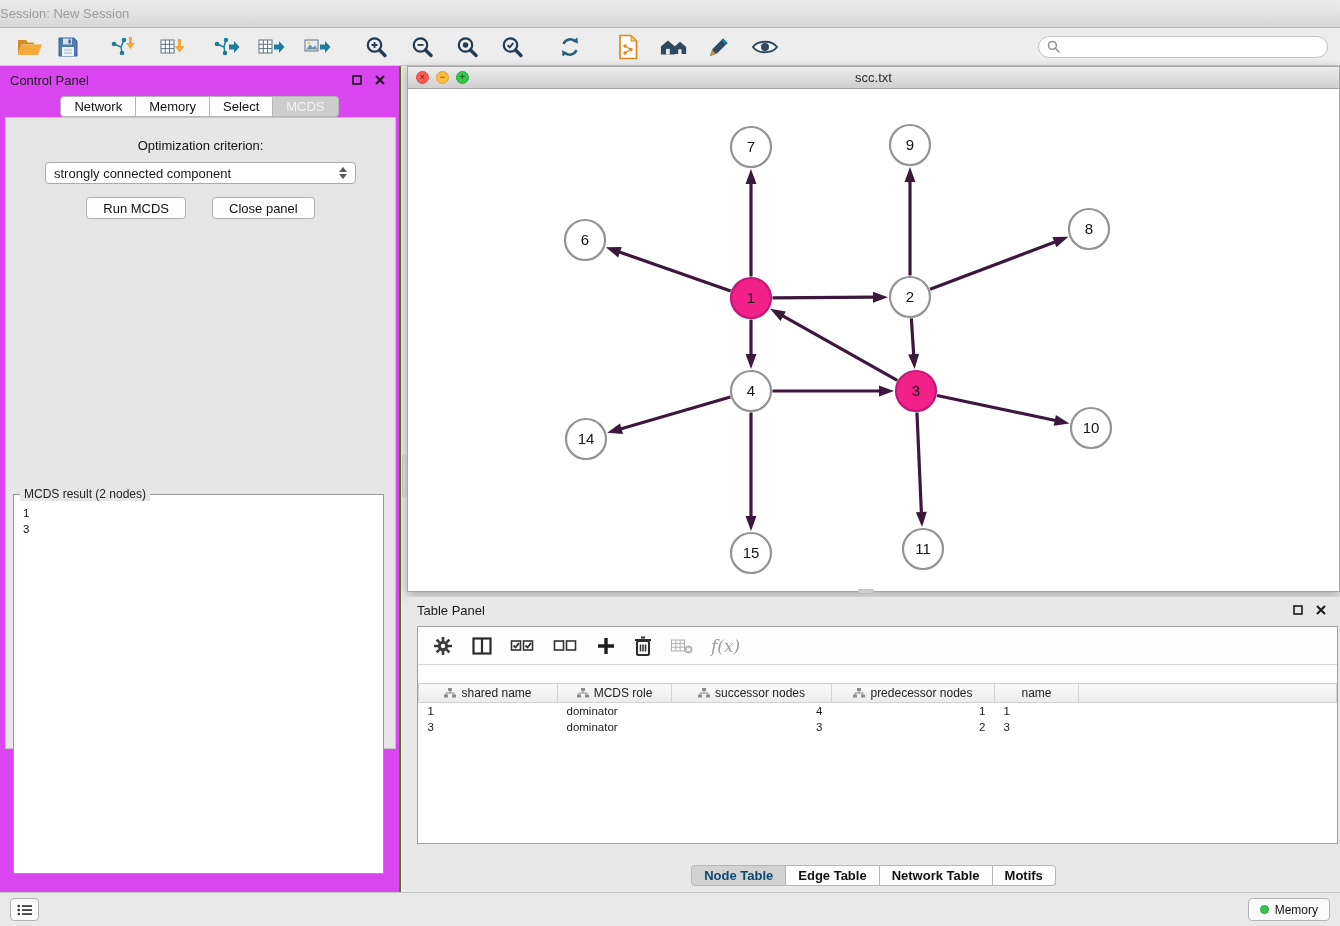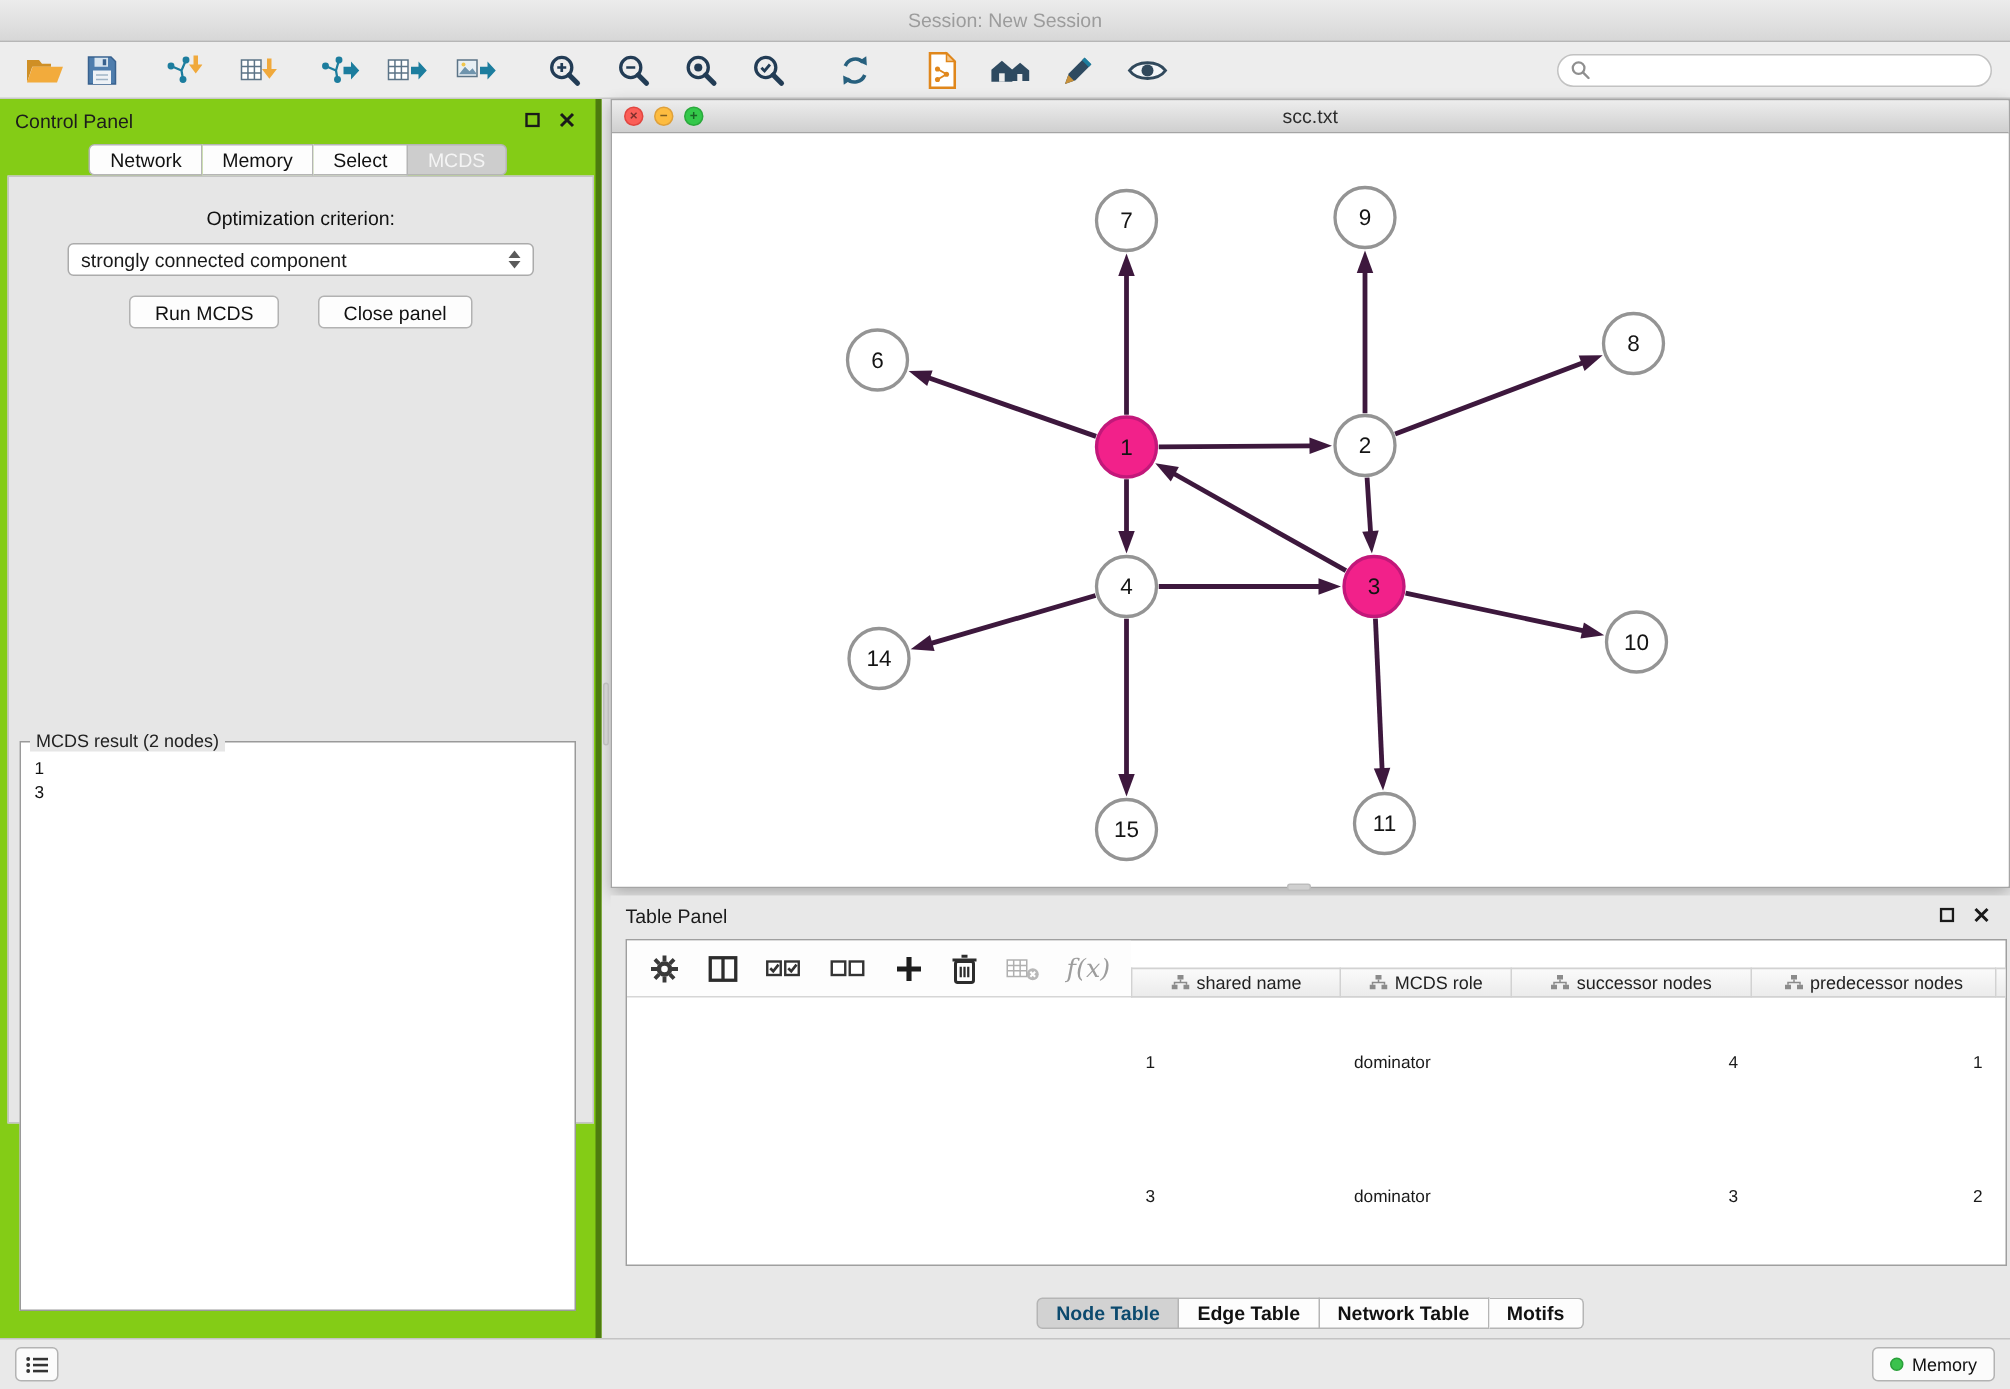--- a/index.html
+++ b/index.html
@@ -1,31 +1,31 @@
 <!DOCTYPE html>
 <html><head>
 <meta charset="utf-8">
 <style>
 *{margin:0;padding:0;box-sizing:border-box}
 html,body{width:1340px;height:926px}
 body{font-family:"Liberation Sans",sans-serif;background:#e8e8e8;position:relative;overflow:hidden;font-size:13px;color:#1a1a1a}
 button{background:none;border:none;font-family:inherit;cursor:default;padding:0}
 
 
-.titlebar{position:absolute;left:0;top:0;width:1340px;height:28px;background:linear-gradient(#ececec,#d7d7d7);border-bottom:1px solid #b6b6b6;display:flex;align-items:center;justify-content:center}
+.titlebar{position:absolute;left:0;top:0;width:1340px;height:28px;background:linear-gradient(#ececec,#d7d7d7);border-bottom:1px solid #b6b6b6;display:flex;align-items:center;justify-content:flex-start}
 .titlebar .title{font-size:13px;color:#9c9c9c}
 
 
 .toolbar{position:absolute;left:0;top:28px;width:1340px;height:38px;background:#ededed;border-bottom:1px solid #c9c9c9;display:flex;align-items:center}
 .tb{width:28px;height:30px;display:flex;align-items:center;justify-content:center;flex:0 0 auto}
 .search-box{margin-left:auto;margin-right:12px;width:290px;height:22px;background:#fff;border:1px solid #c2c2c2;border-radius:11px;display:flex;align-items:center;padding:0 8px;gap:5px}
 .search-box input{border:none;outline:none;flex:1;font-size:12px;background:transparent;font-family:"Liberation Sans",sans-serif}
 
 
-.control-panel{position:absolute;left:0;top:66px;width:401px;height:826px;background:#84cc16;border-right:4px solid #4d7c0f}
+.control-panel{position:absolute;left:0;top:66px;width:401px;height:826px;background:#d946ef;border-right:2px solid #4d7c0f}
 .panel-header{height:28px;display:flex;align-items:center;padding:0 10px}
 .panel-header .ph-title{font-size:13px;color:#1c1c1c}
 .panel-header .spacer{flex:1}
 .win-btn{width:18px;height:18px;display:flex;align-items:center;justify-content:center;margin-left:5px}
 .cp-tabs{display:flex;justify-content:center;margin-top:2px;position:relative;z-index:2}
 .cp-tab{height:21px;padding:0 13px;font-size:13px;background:#fdfdfd;border:1px solid #b5b5b5;border-left:none;display:flex;align-items:center;color:#111}
 .cp-tab:first-child{border-left:1px solid #b5b5b5;border-radius:4px 0 0 4px}
 .cp-tab:last-child{border-radius:0 4px 4px 0}
 .cp-tab.active{background:#cdcdcd;color:#f4f4f4}
 .cp-body{position:absolute;left:5px;top:51px;width:391px;height:632px;border:1px solid #c4c4c4;background:#e6e6e6}
@@ -50,21 +50,21 @@
 .light.green{background:#34c84a;border:1px solid #2aa93c}
 .net-canvas{position:absolute;left:0;top:22px;width:931px;height:502px;background:#fff}
 
 
 .v-split{position:absolute;left:402px;top:455px;width:4px;height:42px;background:#d0d0d0;border:1px solid #bdbdbd;border-radius:2px}
 .h-split{position:absolute;left:858px;top:589px;width:16px;height:5px;background:#d0d0d0;border:1px solid #bdbdbd;border-radius:2px}
 
 
 .table-panel{position:absolute;left:407px;top:597px;width:933px;height:291px;background:#e8e8e8}
 .tp-header{height:26px;display:flex;align-items:center;padding:0 10px}
-.tp-box{position:absolute;left:10px;top:29px;width:921px;height:218px;background:#fff;border:1px solid #9f9f9f;display:flex;flex-direction:row;overflow:hidden}
+.tp-box{position:absolute;left:10px;top:29px;width:921px;height:218px;background:#fff;border:1px solid #9f9f9f;display:flex;flex-direction:column;overflow:hidden}
 .tp-toolbar{height:38px;display:flex;align-items:center;padding:0 14px;gap:17px;background:#fdfdfd;border-bottom:1px solid #d6d6d6}
 .tp-tool{display:flex;align-items:center;justify-content:center;height:30px}
 .fx{font-family:"DejaVu Serif",serif;font-style:italic;color:#9d9d9d;font-size:17px}
 .node-table{border-collapse:collapse;width:100%;margin-top:18px;table-layout:fixed;font-size:12px}
 .node-table th{height:19px;background:linear-gradient(#fafafa,#ebebeb);border:1px solid #d2d2d2;font-weight:400;font-size:12px;color:#222;padding:0 4px}
 .th-inner{display:flex;align-items:center;justify-content:center;gap:5px}
 .th-inner svg{flex:0 0 auto}
 .node-table td{height:16px;padding:0 9px;font-size:11.5px;color:#1a1a1a;white-space:nowrap;overflow:hidden}
 .tp-tabs{position:absolute;left:0;top:268px;width:933px;display:flex;justify-content:center}
 .tp-tab{height:21px;padding:0 12px;font-size:13px;background:#fdfdfd;border:1px solid #b5b5b5;border-left:none;display:flex;align-items:center;color:#111;font-weight:700}

